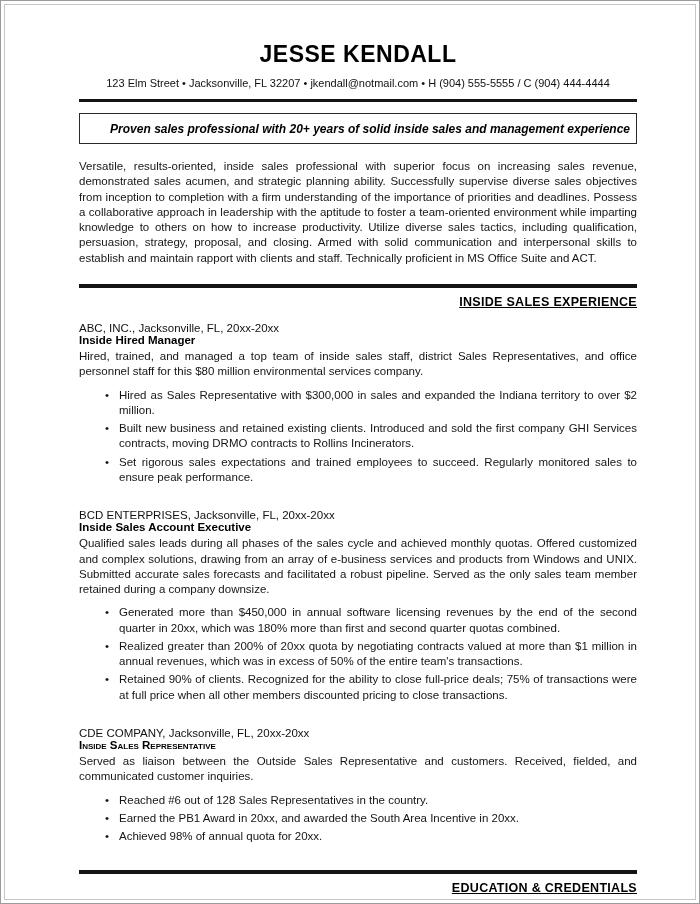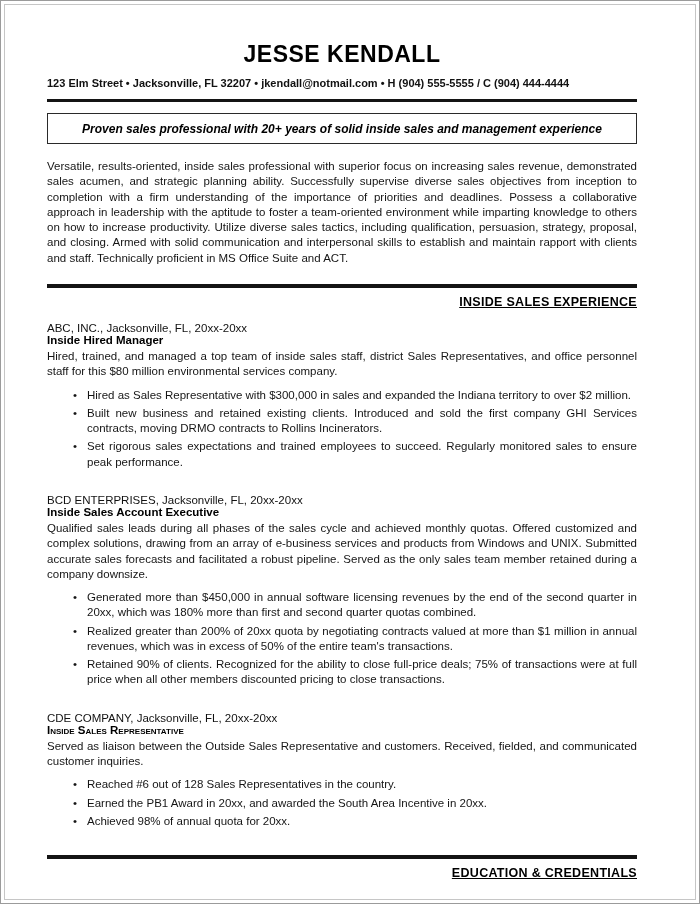--- a/index.html
+++ b/index.html
@@ -10,46 +10,45 @@
     overflow: hidden;
   }
   .frame-outer {
     width: 700px; height: 904px;
     border: 1px solid #9b9b9b;
     padding: 3px;
   }
   .frame-inner {
     width: 100%; height: 100%;
     border: 1px solid #c6c6c6;
-    padding: 30px 58px 20px 42px;
+    padding: 30px 58px 20px 74px;
   }
   
   .name {
     text-align: center;
     font-size: 23px;
     font-weight: bold;
     letter-spacing: 0.5px;
     margin-top: 6px;
     margin-bottom: 9px;
     color: #000;
   }
   .contact {
-    text-align: left;
+    text-align: center;
     font-size: 11px;
     margin-bottom: 10px;
     color: #111;
-    font-weight: bold;
   }
   .rule-thick {
     border-top: 3px solid #141414;
     margin: 0 0 11px 0;
   }
   .tagline-box {
     border: 1px solid #2a2a2a;
-    text-align: center;
+    text-align: right;
     padding: 5px 6px 6px 6px;
     margin-bottom: 15px;
   }
   .tagline-box span {
     font-size: 12px;
     font-weight: bold;
     font-style: italic;
     color: #000;
   }
   

